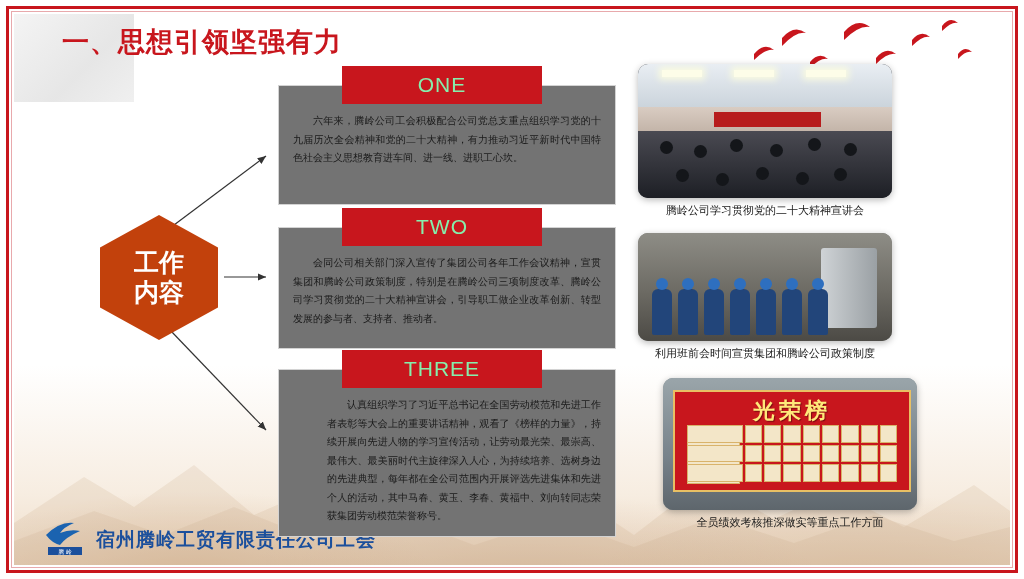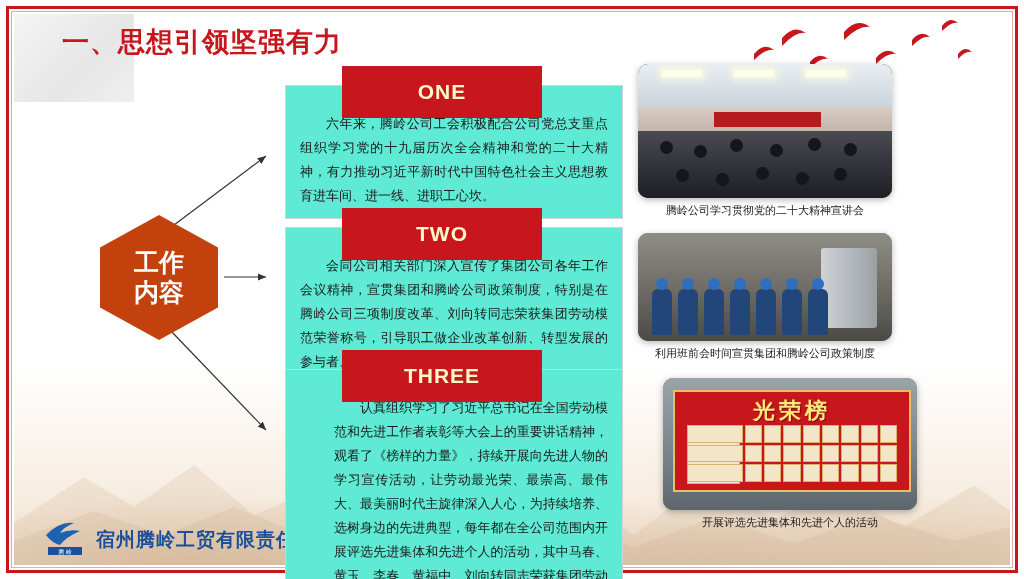--- a/index.html
+++ b/index.html
@@ -118,41 +118,41 @@
     pointer-events: none;
   }
 
   
   .block { position: absolute; }
   .block-head {
     position: absolute;
     left: 64px;
     top: 0;
     width: 200px;
-    height: 52px;
+    height: 38px;
     background: #c8161d;
-    color: #fef9c3;
+    color: #86efac;
     font-size: 21px;
-    font-weight: bold;
+    font-weight: normal;
     letter-spacing: 1px;
     display: flex;
     align-items: center;
     justify-content: center;
     z-index: 3;
   }
   .block-body {
     position: absolute;
-    left: 7px;
+    left: 0;
     top: 19px;
     width: 338px;
-    background: #5eead4;
+    background: #737373;
     border: 1px solid #d3d3d3;
     box-sizing: border-box;
     padding: 26px 14px 10px 14px;
-    font-size: 13px;
+    font-size: 10px;
     line-height: 1.85;
     color: #1a1a1a;
     text-align: justify;
     text-indent: 2em;
     z-index: 2;
   }
 
   
   .photo-card { position: absolute; }
   .photo {
@@ -307,21 +307,21 @@
     </div>
   </div>
 
   <div class="block" style="left:278px; top:66px;">
     <div class="block-head">ONE</div>
     <div class="block-body" style="min-height:120px;">六年来，腾岭公司工会积极配合公司党总支重点组织学习党的十九届历次全会精神和党的二十大精神，有力推动习近平新时代中国特色社会主义思想教育进车间、进一线、进职工心坎。</div>
   </div>
 
   <div class="block" style="left:278px; top:208px;">
     <div class="block-head">TWO</div>
-    <div class="block-body" style="min-height:122px;">会同公司相关部门深入宣传了集团公司各年工作会议精神，宣贯集团和腾岭公司政策制度，特别是在腾岭公司三项制度改革、刘向转同志荣获集团劳动模范荣誉称号，引导职工做企业改革创新、转型发展的参与者、支持者、推动者。</div>
+    <div class="block-body" style="min-height:122px;">会同公司相关部门深入宣传了集团公司各年工作会议精神，宣贯集团和腾岭公司政策制度，特别是在腾岭公司三项制度改革、腾岭公司学习贯彻党的二十大精神宣讲会，引导职工做企业改革创新、转型发展的参与者、支持者、推动者。</div>
   </div>
 
   <div class="block" style="left:278px; top:350px;">
     <div class="block-head">THREE</div>
     <div class="block-body" style="min-height:148px;padding-left:48px;">认真组织学习了习近平总书记在全国劳动模范和先进工作者表彰等大会上的重要讲话精神，观看了《榜样的力量》，持续开展向先进人物的学习宣传活动，让劳动最光荣、最崇高、最伟大、最美丽时代主旋律深入人心，为持续培养、选树身边的先进典型，每年都在全公司范围内开展评选先进集体和先进个人的活动，其中马春、黄玉、李春、黄福中、刘向转同志荣获集团劳动模范荣誉称号。</div>
   </div>
 
   <div class="photo-card" style="left:638px; top:64px;">
     <div class="photo ph1">
       <div class="ceiling"></div>
@@ -391,21 +391,21 @@
             <div class="cell"></div>
             <div class="cell"></div>
           <div class="cell"></div>
             <div class="cell"></div>
             <div class="cell"></div>
           <div class="cell"></div>
             <div class="cell"></div>
         </div>
       </div>
     </div>
-    <div class="caption">开展评选先进集体和先进个人的活动</div>
+    <div class="caption">全员绩效考核推深做实等重点工作方面</div>
   </div>
 
   <svg class="footer-logo" viewBox="0 0 46 38">
     <path d="M2,16 q14,-14 28,-12 q-10,4 -14,10 q10,-4 20,-2 q-14,6 -20,14 q-8,-2 -14,-10 z" fill="#1b63b0"></path>
     <rect x="4" y="28" width="34" height="8" fill="#1b4f9c"></rect>
     <text x="21" y="34.5" font-size="6" fill="#ffffff" text-anchor="middle" font-family="Liberation Sans, sans-serif">腾 岭</text>
   </svg>
   <div class="footer-text">宿州腾岭工贸有限责任公司工会</div>
 
 </div>

